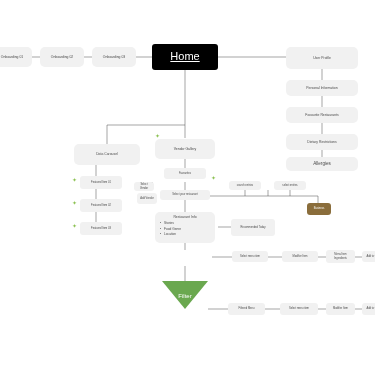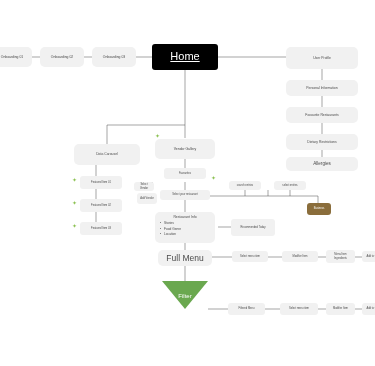--- a/index.html
+++ b/index.html
@@ -262,23 +262,20 @@
     <span class="lb-title">Restaurant Info</span>
     <span class="lb-item">Stories</span>
     <span class="lb-item">Food Genre</span>
     <span class="lb-item">Location</span>
   </div>
 
   <div class="node tiny" style="left:231px; top:219px; width:44px; height:17px;">
     <span>Recommended Today</span>
   </div>
 
-  <div class="node big" style="left:158px; top:250px; width:54px; height:16px;">
-    <span>Full Menu</span>
-  </div>
 
   <div class="node tiny" style="left:232px; top:251px; width:36px; height:11px;">
     <span>Select menu item</span>
   </div>
   <div class="node tiny" style="left:282px; top:251px; width:36px; height:11px;">
     <span>Modifier Item</span>
   </div>
   <div class="node tiny" style="left:326px; top:250px; width:29px; height:13px;">
     <span>Menu Item Ingredients</span>
   </div>

